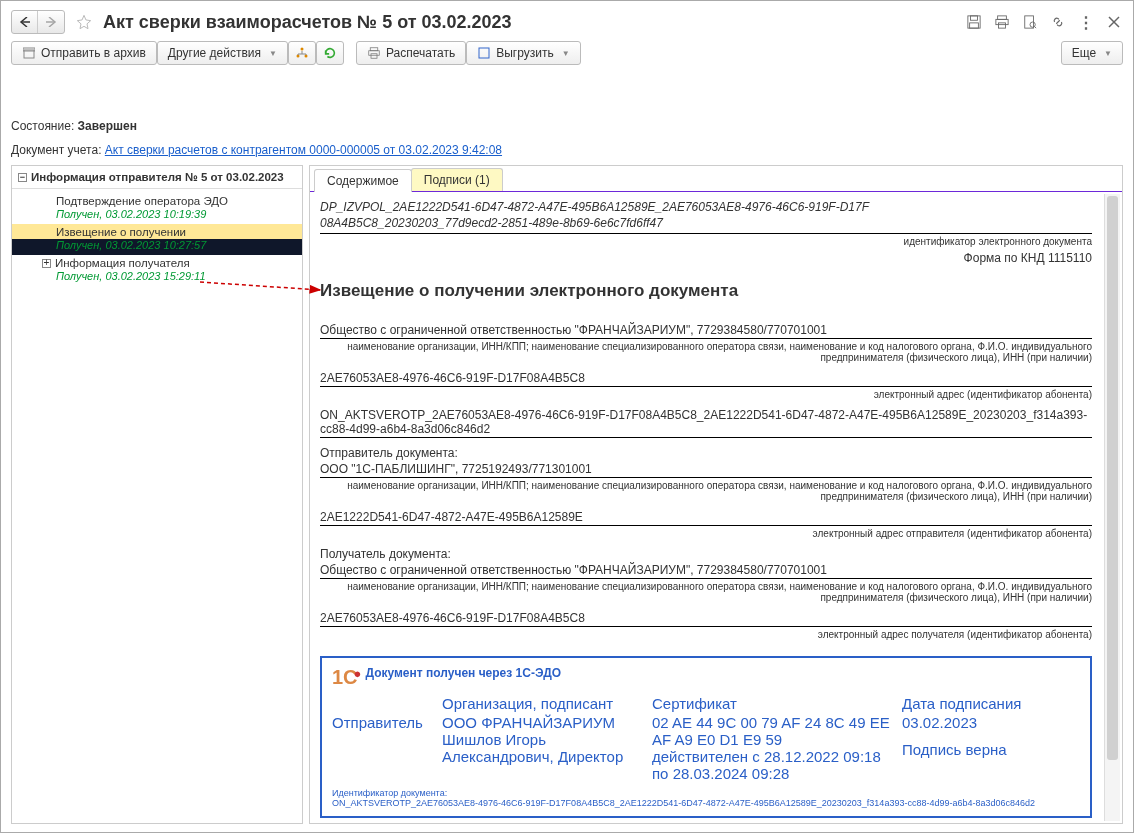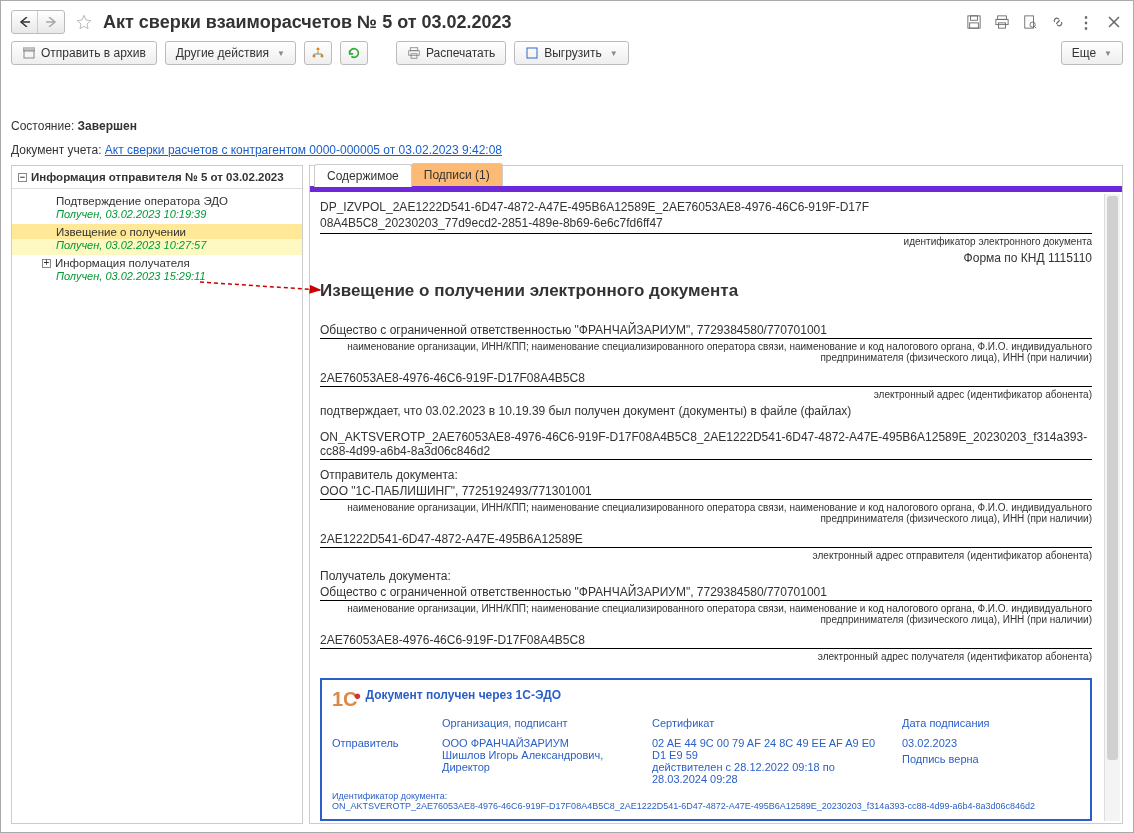--- a/index.html
+++ b/index.html
@@ -58,21 +58,21 @@
   }
   .ticon {
     width: 18px; height:18px;
     display:flex;align-items:center;justify-content:center;
     cursor:pointer;
     color:#666;
   }
   .toolbar {
     display: flex;
     align-items: center;
-    gap: 8px;
+    gap: 0;
     padding: 6px 0;
   }
   .btn {
     border: 1px solid #bbb;
     border-radius: 3px;
     background: linear-gradient(#fff,#eee);
     padding: 3px 10px;
     height: 24px;
     display: flex;
     align-items: center;
@@ -141,65 +141,66 @@
   .tree-sub {
     color:#093;
     font-style:italic;
     font-size:11px;
     padding: 0 10px 4px 44px;
   }
   .tree-item.highlight {
     background: #ffe897;
   }
   .tree-sub.highlight {
-    background: #fef9c3;
+    background: #0f172a;
   }
   .minus-box {
     width:9px;height:9px;border:1px solid #888;display:inline-flex;align-items:center;justify-content:center;font-size:9px;line-height:1;
   }
   .right-panel {
     flex:1;
     border: 1px solid #ccc;
     margin-left: 6px;
     display:flex;
     flex-direction:column;
     min-width:0;
     position:relative;
   }
   .tabs {
     display:flex;
     padding: 2px 4px 0 4px;
     gap:0;
-    border-bottom:6px solid #6d28d9;
+    border-bottom:1px solid #6d28d9;
     height:26px;
     align-items:flex-end;
   }
   .tab {
     border:1px solid #ccc;
     border-bottom:none;
     padding: 4px 12px;
     font-size:12px;
-    background:#fdba74;
+    background:#fef9c3;
     border-radius:3px 3px 0 0;
     cursor:pointer;
     margin-right:-1px;
   }
   .tab.active {
     background:#fff;
     position:relative;
     top:1px;
   }
   .content-scroll {
     flex:1;
     overflow-y:auto;
     padding: 8px 30px 12px 10px;
   }
   .doc-header-id {
     font-size:12px;
     padding-bottom:2px;
+    font-style:italic;
   }
   .hr-thin { border-bottom:1px solid #000; margin:1px 0 2px 0; }
   .small-center {
     text-align:right;
     font-size:10px;
   }
   .form-code {
     text-align:right;
     font-size:12px;
     padding:4px 0 10px 0;
@@ -240,22 +241,22 @@
     color:#d84;
   }
   .stamp-title {
     color:#2a5fc7;
     font-weight:bold;
     font-size:12px;
   }
   .stamp-grid {
     display:grid;
     grid-template-columns: 100px 200px 240px 120px;
-    gap: 8px 10px;
-    font-size:11px;
+    gap: 2px 10px;
+    font-size:15px;
     margin-top:6px;
   }
   .stamp-grid .lbl { color:#2a5fc7; }
   .stamp-id {
     font-size:9px;
     margin-top:6px;
     word-break: break-all;
   }
   .red-arrow {
     position:absolute;
@@ -456,21 +457,20 @@
         <div class="doc-title">Извещение о получении электронного документа</div>
 
         <div class="field-row">Общество с ограниченной ответственностью "ФРАНЧАЙЗАРИУМ", 7729384580/770701001</div>
         <div class="hr-thin"></div>
         <div class="field-desc">наименование организации, ИНН/КПП; наименование специализированного оператора связи, наименование и код налогового органа, Ф.И.О. индивидуального предпринимателя (физического лица), ИНН (при наличии)</div>
 
         <div class="field-row">2AE76053AE8-4976-46C6-919F-D17F08A4B5C8</div>
         <div class="hr-thin"></div>
         <div class="field-desc">электронный адрес (идентификатор абонента)</div>
 
-        <div class="confirm-text">подтверждает, что 03.02.2023 в 10.19.39 был получен документ (документы) в файле (файлах)</div>
 
         <div class="field-row" style="word-break:break-all">ON_AKTSVEROTP_2AE76053AE8-4976-46C6-919F-D17F08A4B5C8_2AE1222D541-6D47-4872-A47E-495B6A12589E_20230203_f314a393-cc88-4d99-a6b4-8a3d06c846d2</div>
         <div class="hr-thin"></div>
 
         <div class="field-row">Отправитель документа:</div>
         <div class="field-row" style="padding-top:2px">ООО "1С-ПАБЛИШИНГ", 7725192493/771301001</div>
         <div class="hr-thin"></div>
         <div class="field-desc">наименование организации, ИНН/КПП; наименование специализированного оператора связи, наименование и код налогового органа, Ф.И.О. индивидуального предпринимателя (физического лица), ИНН (при наличии)</div>
 
         <div class="field-row">2AE1222D541-6D47-4872-A47E-495B6A12589E</div>
@@ -501,21 +501,21 @@
             <div>
               <div>ООО ФРАНЧАЙЗАРИУМ</div>
               <div>Шишлов Игорь Александрович, Директор</div>
             </div>
             <div>
               <div>02 AE 44 9C 00 79 AF 24 8C 49 EE AF A9 E0 D1 E9 59</div>
               <div>действителен с 28.12.2022 09:18 по 28.03.2024 09:28</div>
             </div>
             <div>
               <div>03.02.2023</div>
-              <div style="margin-top:4px">Подпись верна</div>
+              <div style="margin-top:10px">Подпись верна</div>
             </div>
           </div>
           <div class="stamp-id">
             <span>Идентификатор документа:</span><br>
             <span>ON_AKTSVEROTP_2AE76053AE8-4976-46C6-919F-D17F08A4B5C8_2AE1222D541-6D47-4872-A47E-495B6A12589E_20230203_f314a393-cc88-4d99-a6b4-8a3d06c846d2</span>
           </div>
         </div>
       </div>
     </div>
   </div>

